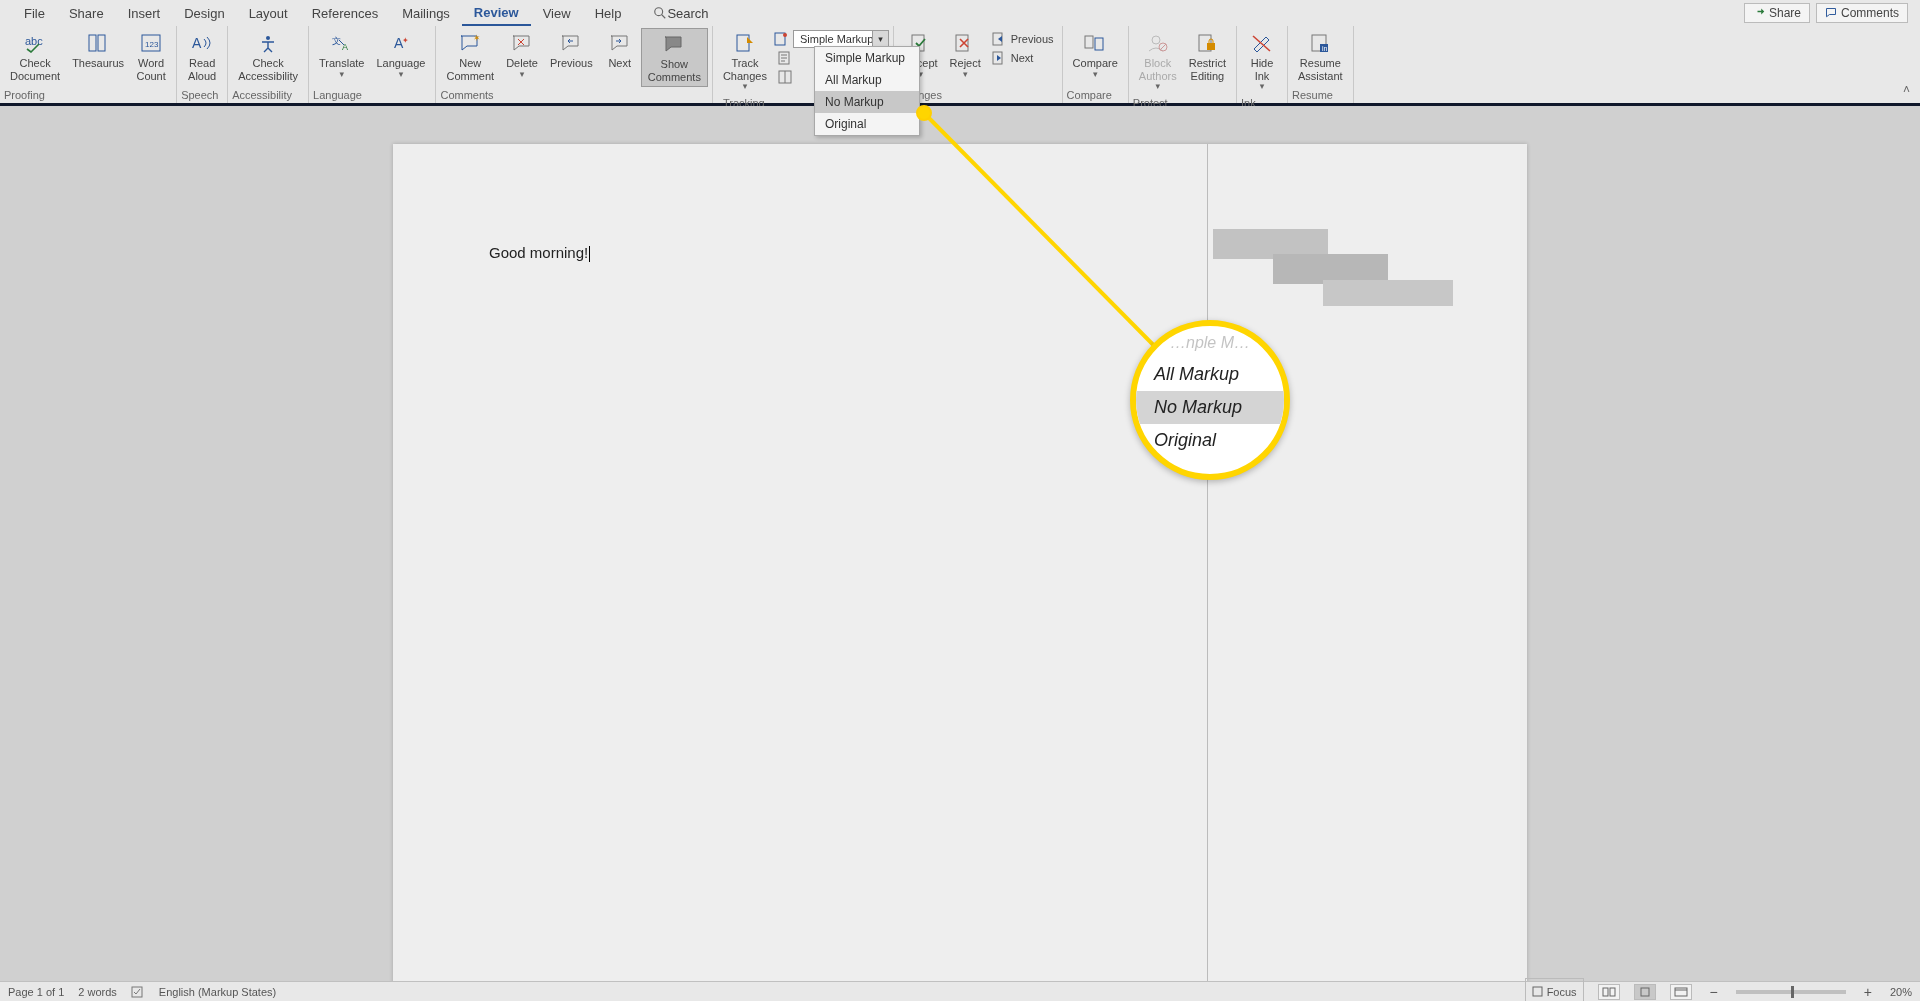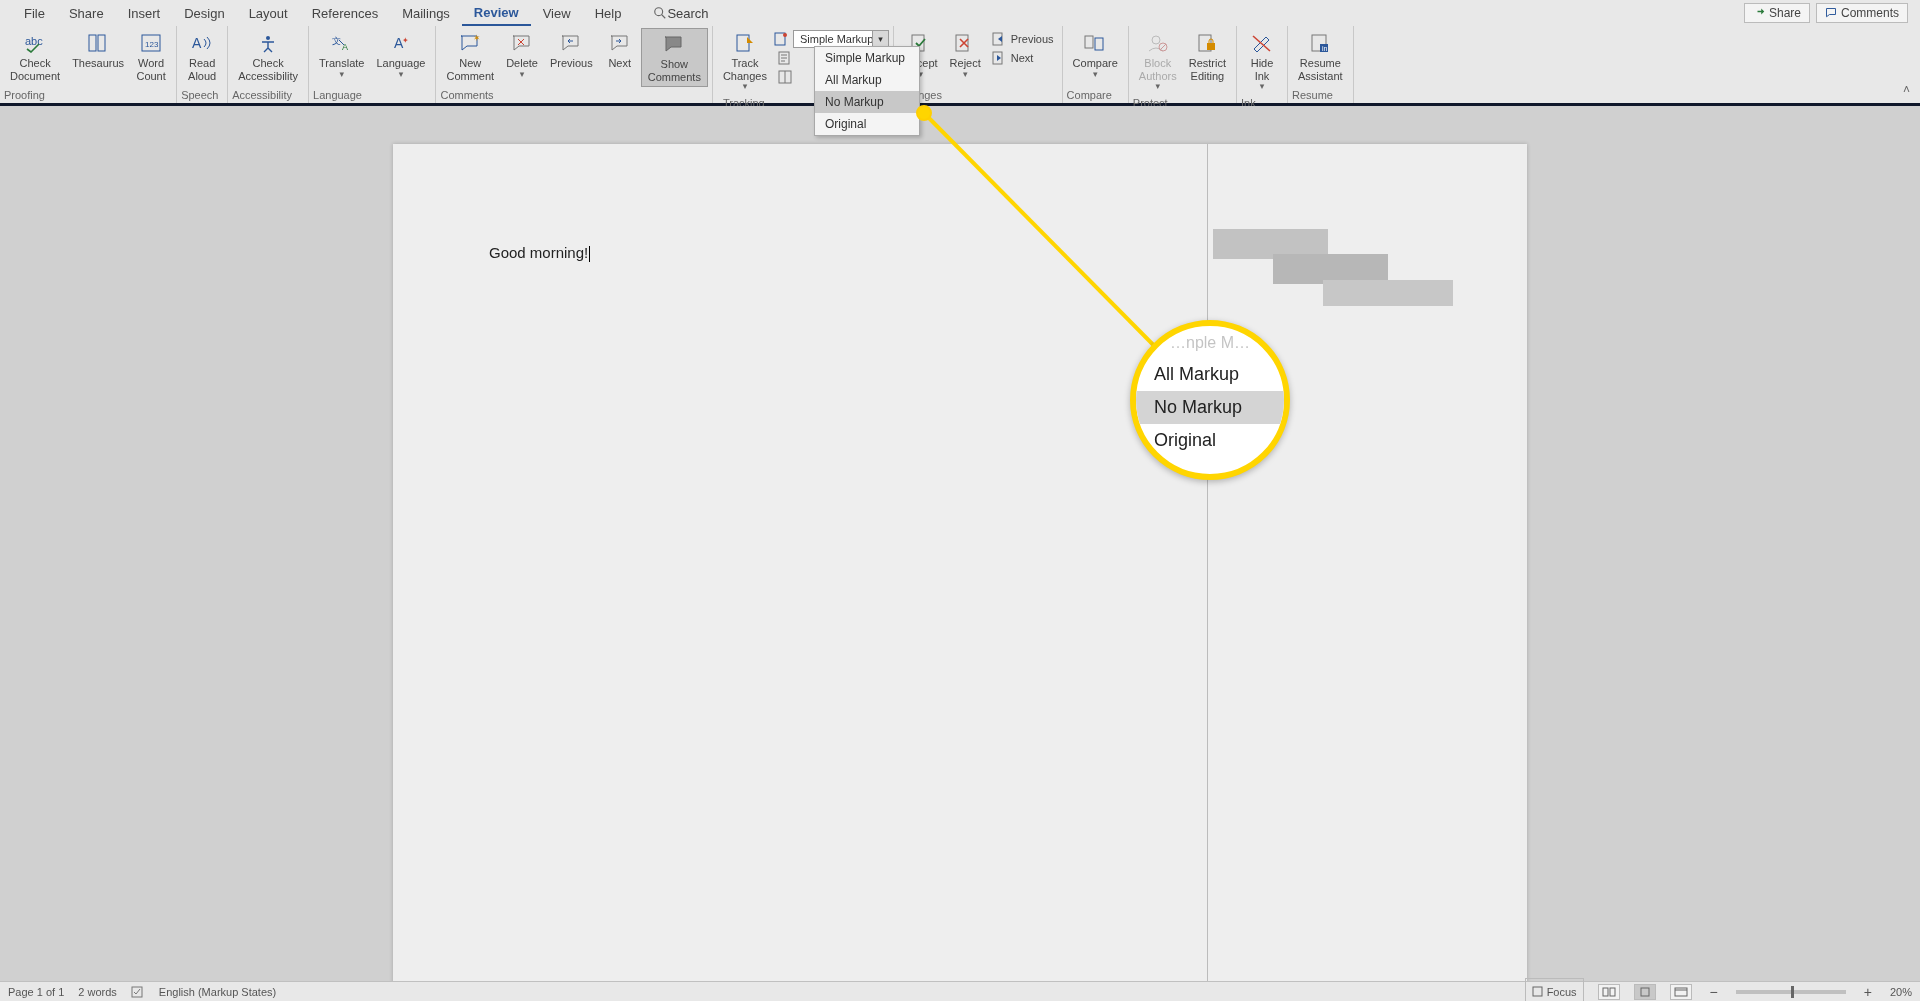--- a/index.html
+++ b/index.html
@@ -48,21 +48,21 @@
 .blur-block { position: absolute; background: #c2c2c2; }
 .bb1 { top: 85px; left: 820px; width: 115px; height: 30px; }
 .bb2 { top: 110px; left: 880px; width: 115px; height: 30px; background: #b7b7b7; }
 .bb3 { top: 136px; left: 930px; width: 130px; height: 26px; background: #c7c7c7; }
 
 
 .callout-line { position: absolute; z-index: 60; pointer-events: none; }
 .callout-dot { position: absolute; width: 16px; height: 16px; border-radius: 50%; background: #ffd500; border: 2px solid #ffcf00; z-index: 61; }
 .magnifier { position: absolute; width: 160px; height: 160px; border-radius: 50%; background: #fff; border: 6px solid #ffd500; z-index: 62; overflow: hidden; box-shadow: 0 2px 6px rgba(0,0,0,.25); }
 .magnifier .inner { position: absolute; top: -6px; left: 0; width: 100%; font-size: 18px; color: #222; }
-.magnifier .row { padding: 6px 18px; white-space: nowrap; }
+.magnifier .row { padding: 6px 18px; white-space: nowrap; font-style: italic; }
 .magnifier .row.clip-top { padding-top: 14px; color: #555; text-align: center; font-size: 16px;}
 .magnifier .row.sel { background: #d4d4d4; }
 .magnifier .edge-txt { position: absolute; left: -18px; top: 74px; font-size: 16px; color: #444; }
 
 
 .statusbar { position: absolute; bottom: 0; left: 0; right: 0; height: 20px; background: #e8e8e8; border-top: 1px solid #c0c0c0; display: flex; align-items: center; font-size: 11px; color: #555; padding: 0 8px; gap: 14px; }
 .statusbar .spacer { flex: 1; }
 .statusbar .vbtn { width: 22px; height: 16px; border: 1px solid #bbb; display: flex; align-items: center; justify-content: center; font-size: 10px; color: #555; background: #f2f2f2; }
 .statusbar .vbtn.active { background: #c8c8c8; }
 .zoom-slider { width: 110px; height: 4px; background: #c0c0c0; position: relative; }

